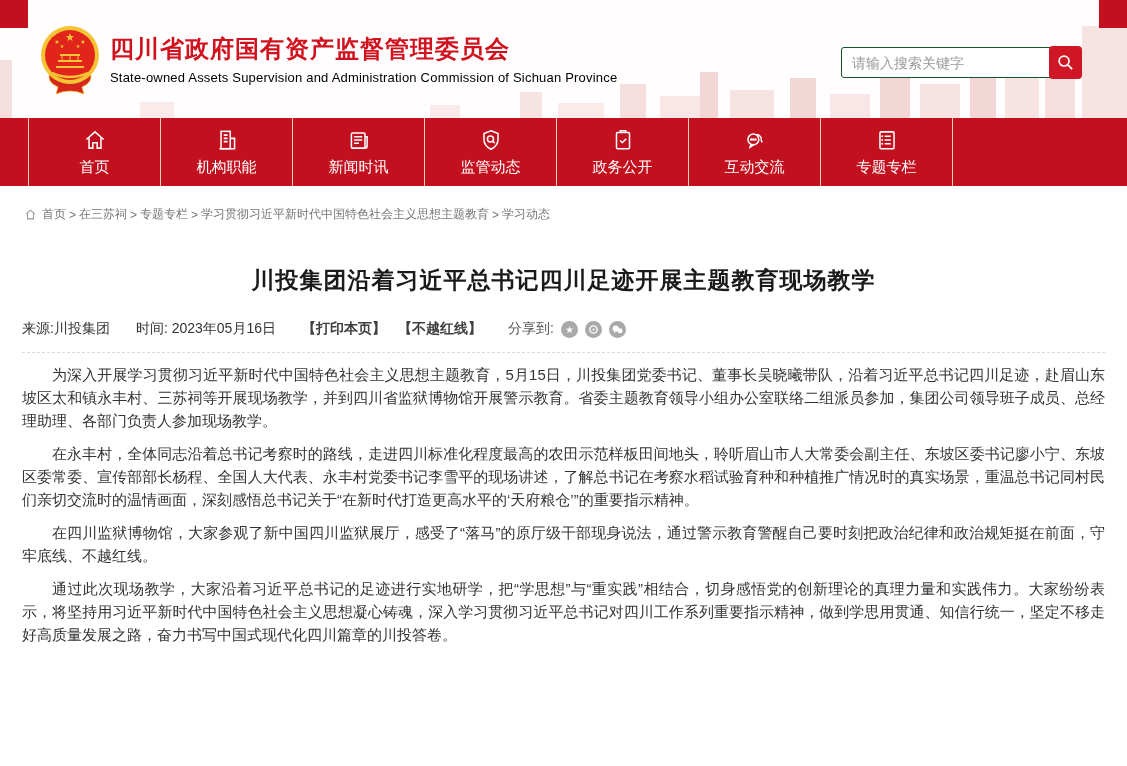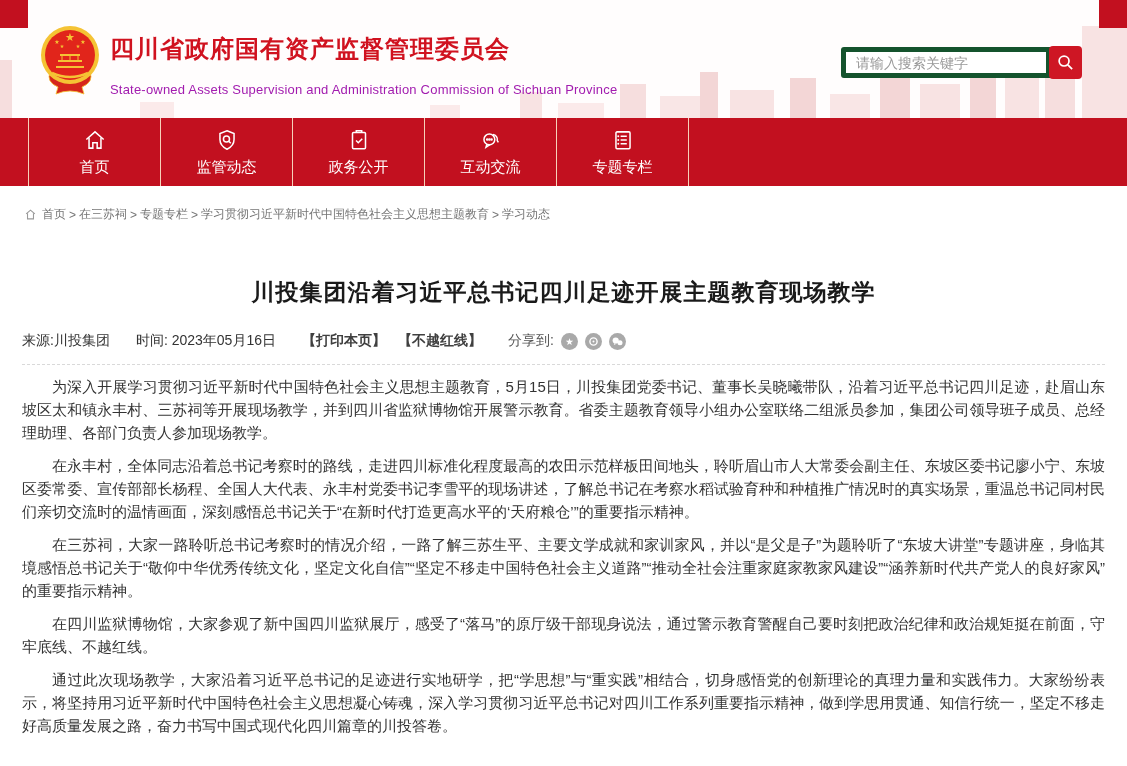--- a/index.html
+++ b/index.html
@@ -9,23 +9,23 @@
   
   .header { position: relative; height: 118px; background: #fffdfd; overflow: hidden; }
   .skyline-bar { position: absolute; bottom: 0; }
   .corner-sq { position: absolute; top: 0; width: 28px; height: 28px; background: #c2101f; }
   .corner-sq.left { left: 0; }
   .corner-sq.right { right: 0; }
   .brand { position: absolute; left: 38px; top: 24px; display: flex; align-items: flex-start; }
   .emblem { width: 64px; height: 72px; margin-right: 8px; }
   .brand-text { padding-top: 8px; }
   .site-title { font-size: 24px; font-weight: 700; color: #d0121f; letter-spacing: 1px; line-height: 34px; }
-  .site-subtitle { font-size: 13px; color: #a21caf; margin-top: 16px; letter-spacing: 0.2px; }
+  .site-subtitle { font-size: 13px; color: #000000; margin-top: 4px; letter-spacing: 0.2px; }
   .search-box { position: absolute; right: 45px; top: 46px; display: flex; align-items: center; }
-  .search-input { width: 210px; height: 31px; border: 5px solid #14532d; border-radius: 3px 0 0 3px;
+  .search-input { width: 210px; height: 31px; border: 1px solid #14532d; border-radius: 3px 0 0 3px;
     padding: 0 10px; font-size: 14px; color: #333; outline: none; background: #fff; }
   .search-input::placeholder { color: #999; }
   .search-btn { width: 33px; height: 33px; background: #ce1624; border: none; border-radius: 4px;
     margin-left: -2px; cursor: pointer; display: flex; align-items: center; justify-content: center; }
 
   
   .nav { display: flex; height: 68px; background: #c2101f; }
   .nav-pad-left { width: 28px; }
   .nav-pad-right { flex: 1; border-left: 1px solid rgba(255,243,214,0.85); }
   .nav-item { width: 132px; display: flex; flex-direction: column; align-items: center;
@@ -35,21 +35,21 @@
 
   
   .breadcrumb { display: flex; align-items: center; padding: 20px 0 12px 24px; font-size: 12px; color: #757575; }
   .breadcrumb a { color: #757575; text-decoration: none; cursor: pointer; }
   .breadcrumb .sep { margin: 0 3px; }
   .breadcrumb svg { width: 13px; height: 13px; margin-right: 5px; }
 
   
   .article { padding: 0 22px; }
   .article-title { text-align: center; font-size: 23px; font-weight: 700; color: #1a1a1a;
-    margin-top: 42px; letter-spacing: 1px; }
+    margin-top: 30px; letter-spacing: 1px; }
   .meta { display: flex; justify-content: flex-start; align-items: center; gap: 26px;
     margin-top: 24px; font-size: 14px; color: #333; }
   .meta-links { display: flex; gap: 12px; }
   .meta-links a { color: #404040; text-decoration: none; cursor: pointer; font-weight: bold; }
   .share { display: flex; align-items: center; gap: 7px; color: #555; }
   .share-icon { width: 17px; height: 17px; cursor: pointer; }
   .dashed-divider { border-bottom: 1px dashed #d9d9d9; margin-top: 14px; }
   .article p { font-size: 15px; line-height: 23px; color: #333; text-align: justify;
     text-indent: 2em; margin-top: 10px; }
 </style>
@@ -115,21 +115,37 @@
   <div class="nav-pad-left"></div>
 
   <a class="nav-item">
     <svg viewBox="0 0 24 24" fill="none" stroke="#fff" stroke-width="1.4">
       <path d="M4 11.5 L12 4.5 L20 11.5"></path>
         <path d="M6.5 10 V19.5 H10 V14.5 H14 V19.5 H17.5 V10"></path>
     </svg>
     <span>首页</span>
   </a>
 
-
+  <a class="nav-item">
+    <svg viewBox="0 0 24 24" fill="none" stroke="#fff" stroke-width="1.4">
+      <rect x="6.5" y="4" width="8.5" height="16"></rect>
+        <path d="M15 10.5 H19 V20 H5"></path>
+      <path d="M9 7.5 H12.5 M9 10.5 H12.5 M9 13.5 H12.5"></path>
+    </svg>
+    <span>机构职能</span>
+  </a>
+
+  <a class="nav-item">
+    <svg viewBox="0 0 24 24" fill="none" stroke="#fff" stroke-width="1.4">
+      <rect x="5" y="5.5" width="12.5" height="14" rx="1"></rect>
+      <path d="M17.5 9 H19.5 V17.5 A2 2 0 0 1 17.5 19.5"></path>
+      <path d="M7.5 9 H15 M7.5 12 H15 M7.5 15 H12"></path>
+    </svg>
+    <span>新闻时讯</span>
+  </a>
 
   <a class="nav-item">
     <svg viewBox="0 0 24 24" fill="none" stroke="#fff" stroke-width="1.4">
       <path d="M12 3.5 L18.5 6 V11.5 C18.5 15.5 16 18.5 12 20.5 C8 18.5 5.5 15.5 5.5 11.5 V6 Z"></path>
       <circle cx="11.5" cy="11" r="2.8"></circle>
         <path d="M13.6 13.1 L15.5 15"></path>
     </svg>
     <span>监管动态</span>
   </a>
 
@@ -210,16 +226,15 @@
         <circle cx="11" cy="9.8" r="2.5" fill="#fff"></circle>
         <path d="M5.5 10.3 L4.8 12 L7 11" fill="#fff"></path>
       </svg>
     </span>
   </div>
 
   <div class="dashed-divider"></div>
 
   <p>为深入开展学习贯彻习近平新时代中国特色社会主义思想主题教育，5月15日，川投集团党委书记、董事长吴晓曦带队，沿着习近平总书记四川足迹，赴眉山东坡区太和镇永丰村、三苏祠等开展现场教学，并到四川省监狱博物馆开展警示教育。省委主题教育领导小组办公室联络二组派员参加，集团公司领导班子成员、总经理助理、各部门负责人参加现场教学。</p>
   <p>在永丰村，全体同志沿着总书记考察时的路线，走进四川标准化程度最高的农田示范样板田间地头，聆听眉山市人大常委会副主任、东坡区委书记廖小宁、东坡区委常委、宣传部部长杨程、全国人大代表、永丰村党委书记李雪平的现场讲述，了解总书记在考察水稻试验育种和种植推广情况时的真实场景，重温总书记同村民们亲切交流时的温情画面，深刻感悟总书记关于“在新时代打造更高水平的‘天府粮仓’”的重要指示精神。</p>
-  <p>在三苏祠，大家一路聆听总书记考察时的情况介绍，一路了解三苏生平、主要文学成就和家训家风，并以“是父是子”为题聆听了“东坡大讲堂”专题讲座，身临其境感悟总书记关于“敬仰中华优秀传统文化，坚定文化自信”“坚定不移走中国特色社会主义道路”“推动全社会注重家庭家教家风建设”“涵养新时代共产党人的良好家风”的重要指示精神。</p>
   <p>在四川监狱博物馆，大家参观了新中国四川监狱展厅，感受了“落马”的原厅级干部现身说法，通过警示教育警醒自己要时刻把政治纪律和政治规矩挺在前面，守牢底线、不越红线。</p>
   <p>通过此次现场教学，大家沿着习近平总书记的足迹进行实地研学，把“学思想”与“重实践”相结合，切身感悟党的创新理论的真理力量和实践伟力。大家纷纷表示，将坚持用习近平新时代中国特色社会主义思想凝心铸魂，深入学习贯彻习近平总书记对四川工作系列重要指示精神，做到学思用贯通、知信行统一，坚定不移走好高质量发展之路，奋力书写中国式现代化四川篇章的川投答卷。</p>
 </main>
 
 </body></html>

